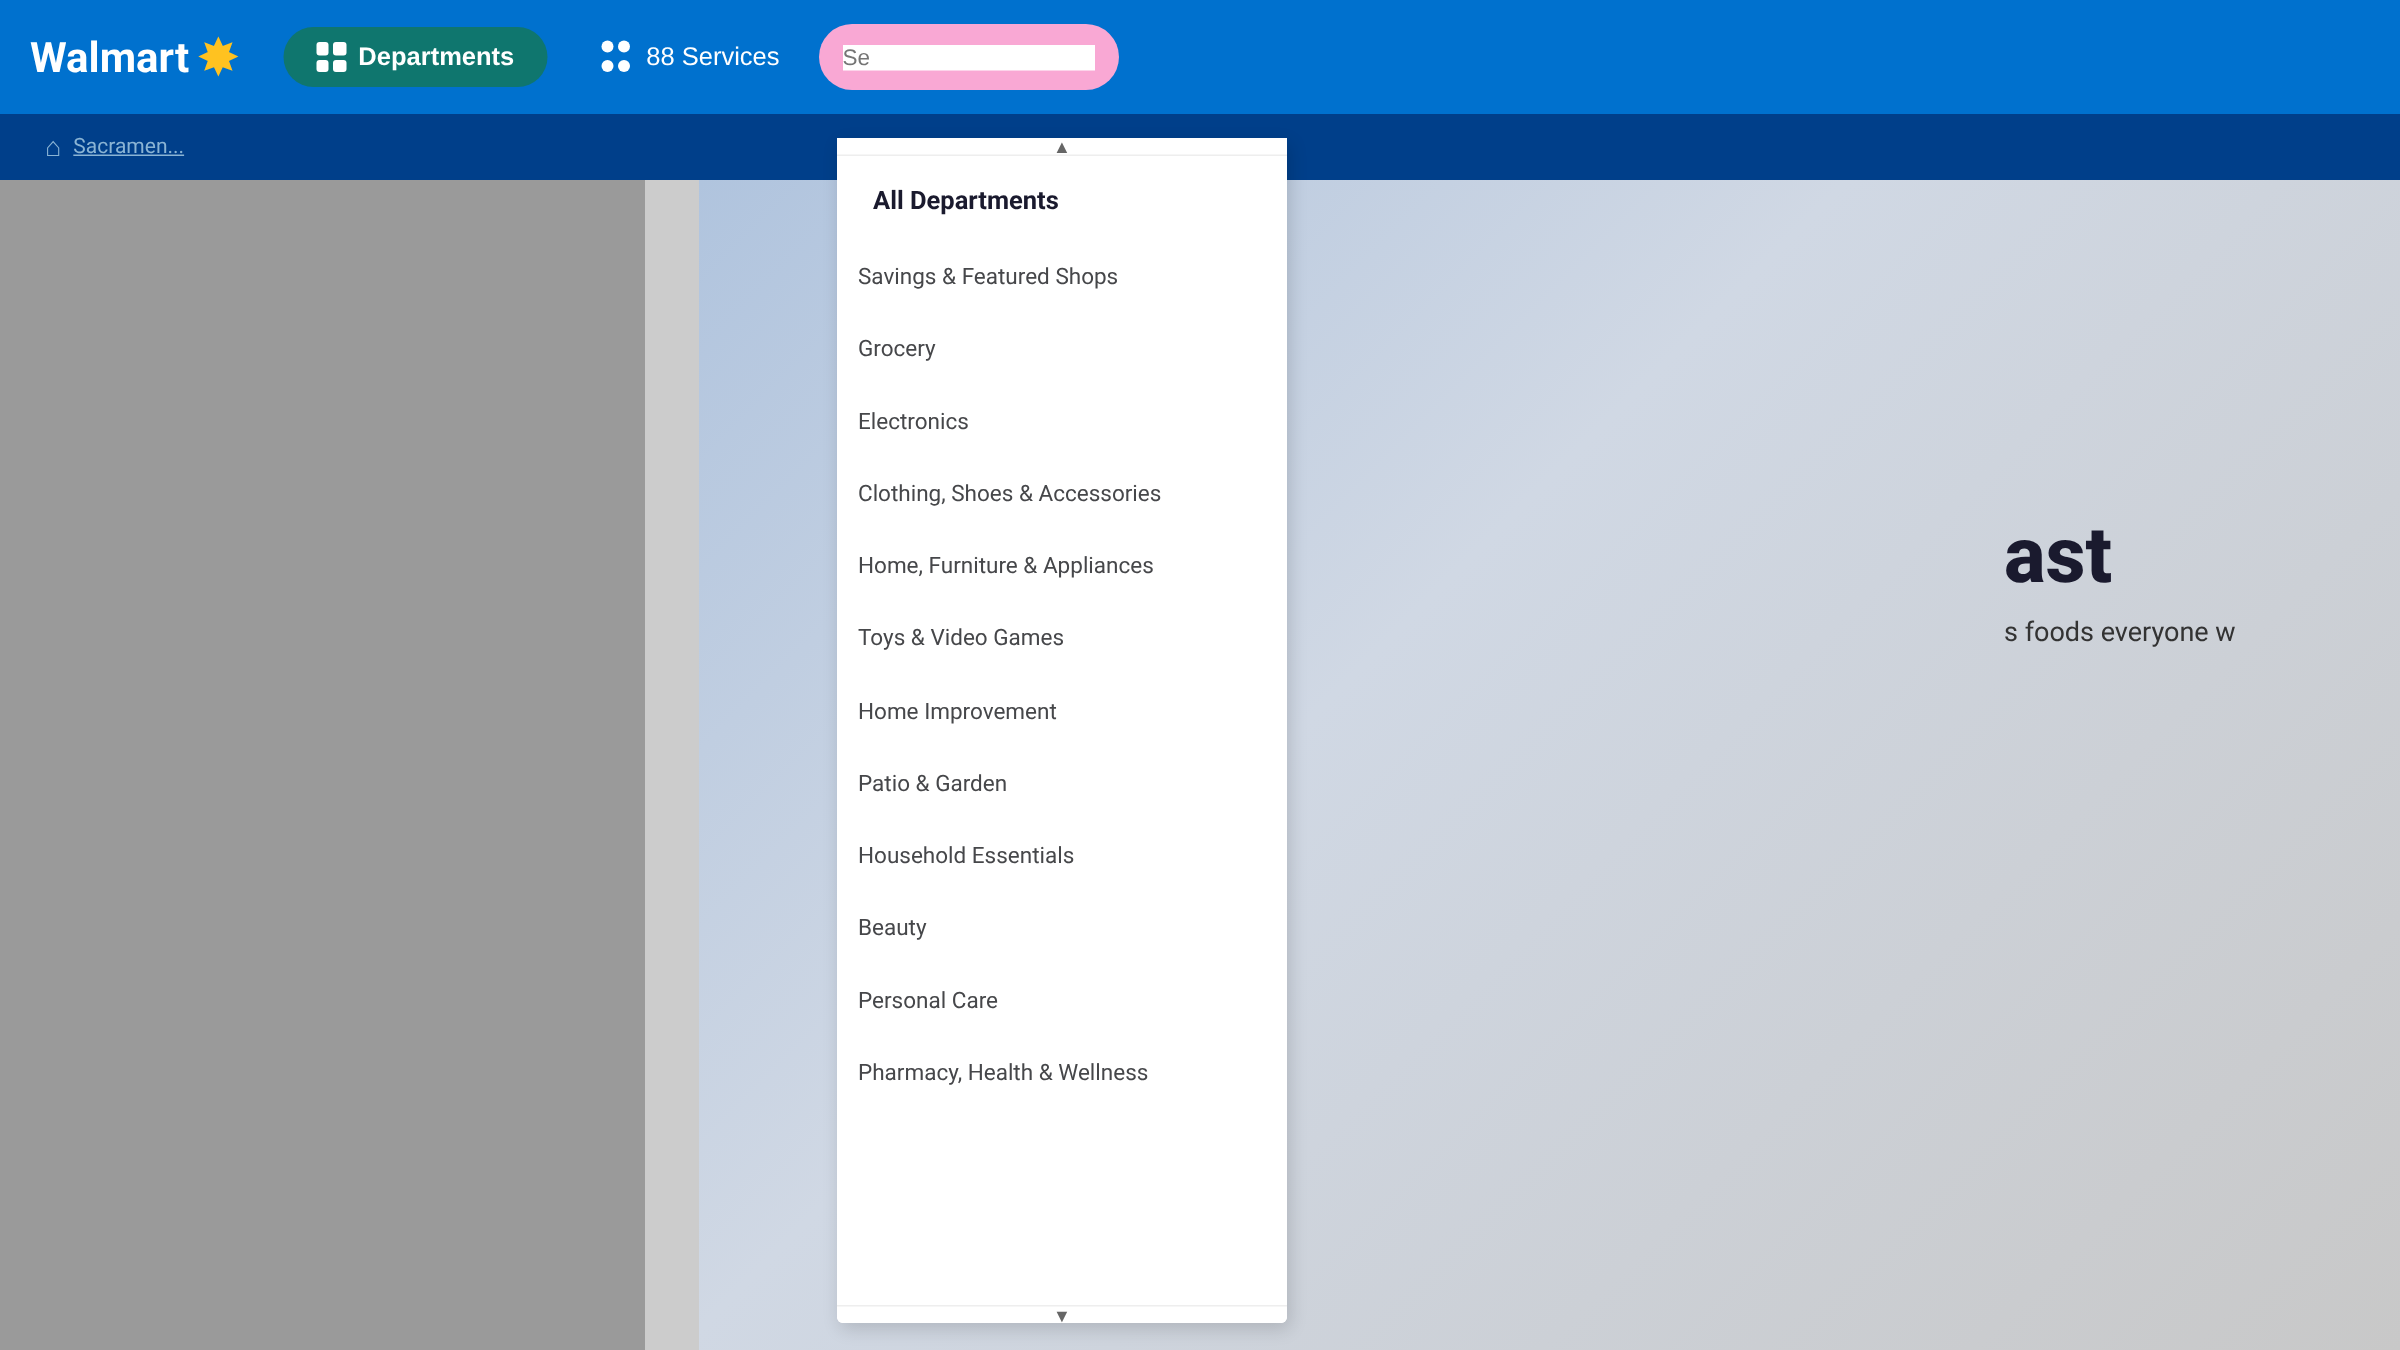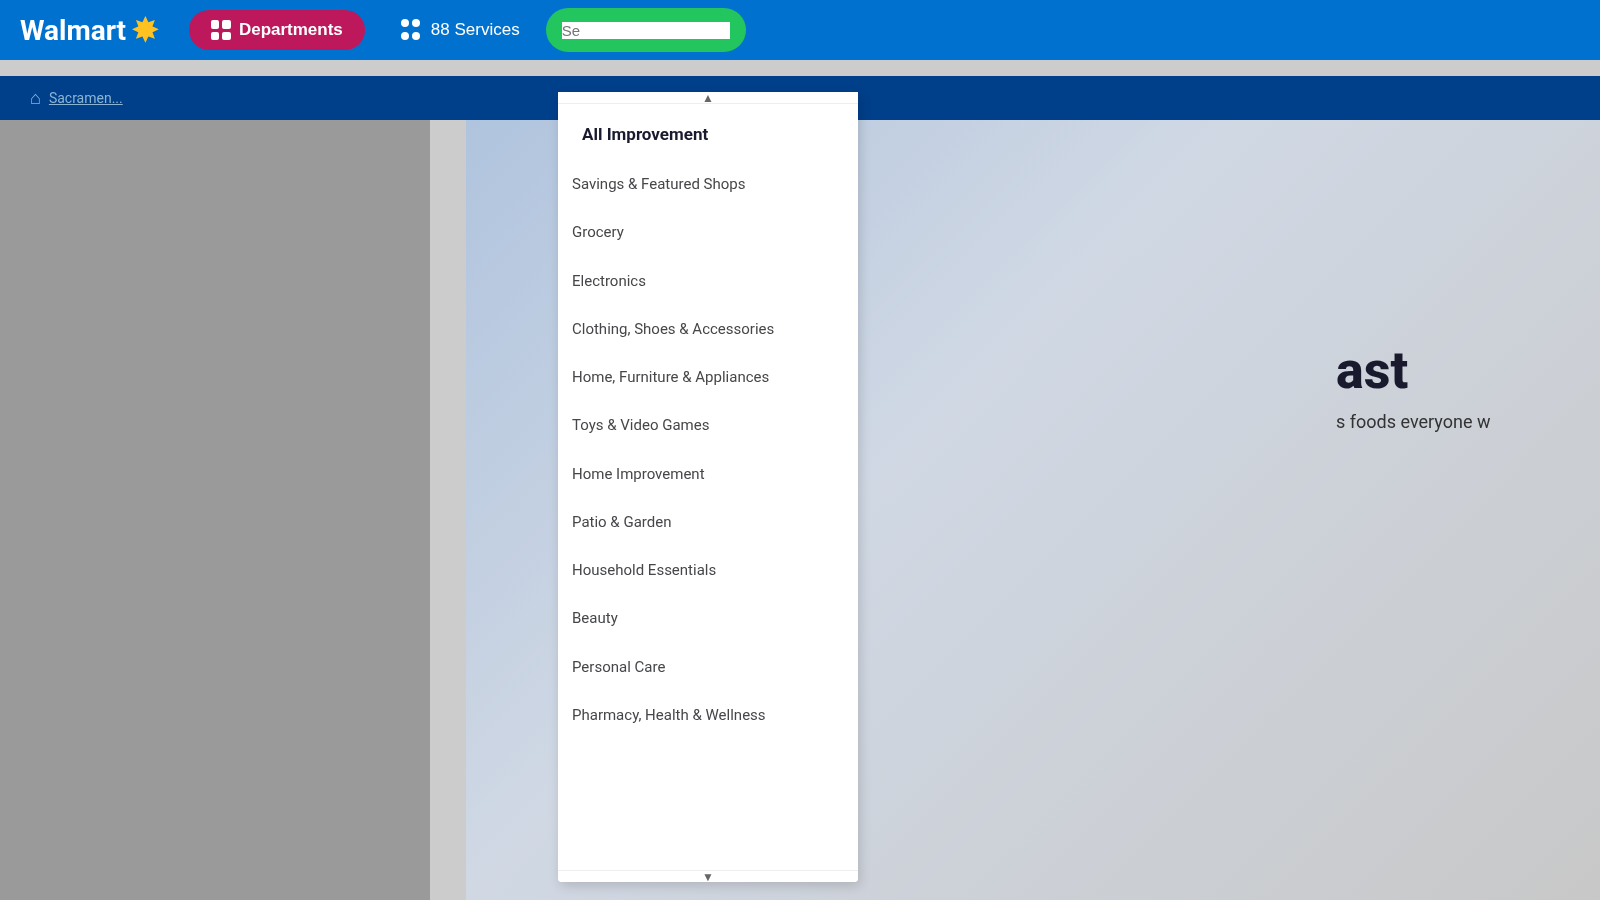--- a/index.html
+++ b/index.html
@@ -25,21 +25,21 @@
       height: 100%;
       background: #ccc;
     }
 
     
     .header {
       position: absolute;
       top: 0;
       left: 0;
       width: 100%;
-      height: 60px;
+      height: 76px;
       background: #0071ce;
       display: flex;
       align-items: center;
       padding: 0 20px;
       z-index: 10;
     }
 
     .walmart-logo {
       display: flex;
       align-items: center;
@@ -50,21 +50,21 @@
       flex-shrink: 0;
     }
 
     .walmart-logo .spark {
       color: #ffc220;
       font-size: 32px;
       margin-left: 6px;
     }
 
     .departments-btn {
-      background: #be185d;
+      background: #0f766e;
       border: none;
       color: white;
       font-size: 17px;
       font-weight: 600;
       padding: 10px 22px;
       border-radius: 28px;
       cursor: pointer;
       display: flex;
       align-items: center;
       gap: 8px;
@@ -106,21 +106,21 @@
     }
 
     .services-icon span {
       width: 8px;
       height: 8px;
       background: white;
       border-radius: 50%;
     }
 
     .search-bar {
-      background: #22c55e;
+      background: #f9a8d4;
       border-radius: 28px;
       height: 44px;
       width: 200px;
       display: flex;
       align-items: center;
       padding: 0 16px;
       overflow: hidden;
       margin-left: 10px;
     }
 
@@ -322,21 +322,21 @@
     <div class="hero-sub-text">s foods everyone w</div>
   </div>
 </div>
 
 <div class="left-overlay"></div>
 
 <div class="dropdown-panel">
   <button class="dropdown-scroll-btn top">▲</button>
 
   <div class="dropdown-content">
-    <div class="dropdown-heading">All Improvement</div>
+    <div class="dropdown-heading">All Departments</div>
 
     <div class="dropdown-item">Savings &amp; Featured Shops</div>
     <div class="dropdown-item">Grocery</div>
     <div class="dropdown-item">Electronics</div>
     <div class="dropdown-item">Clothing, Shoes &amp; Accessories</div>
     <div class="dropdown-item">Home, Furniture &amp; Appliances</div>
     <div class="dropdown-item">Toys &amp; Video Games</div>
     <div class="dropdown-item">Home Improvement</div>
     <div class="dropdown-item">Patio &amp; Garden</div>
     <div class="dropdown-item">Household Essentials</div>

